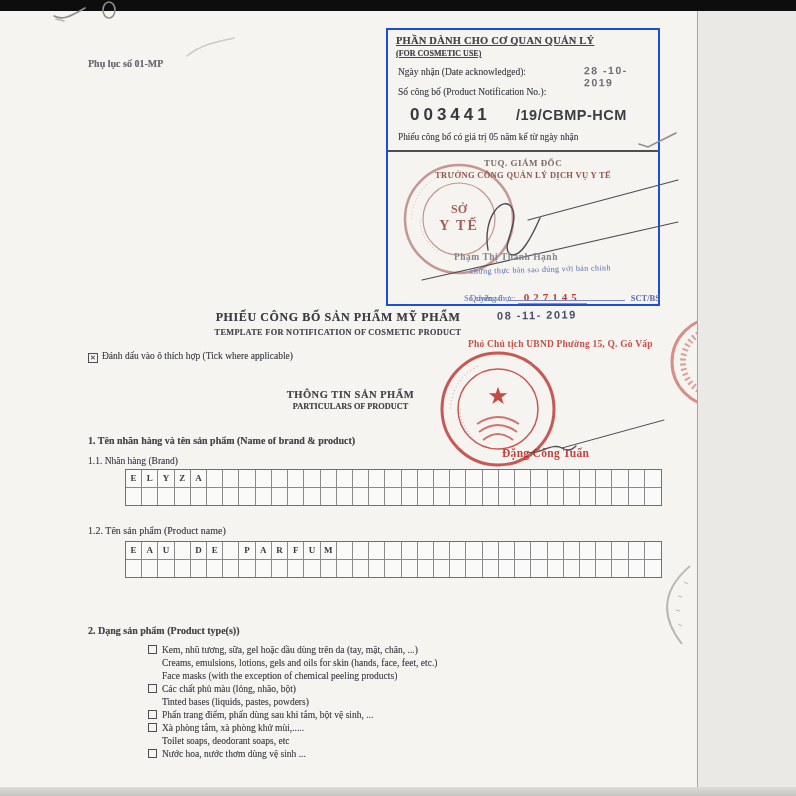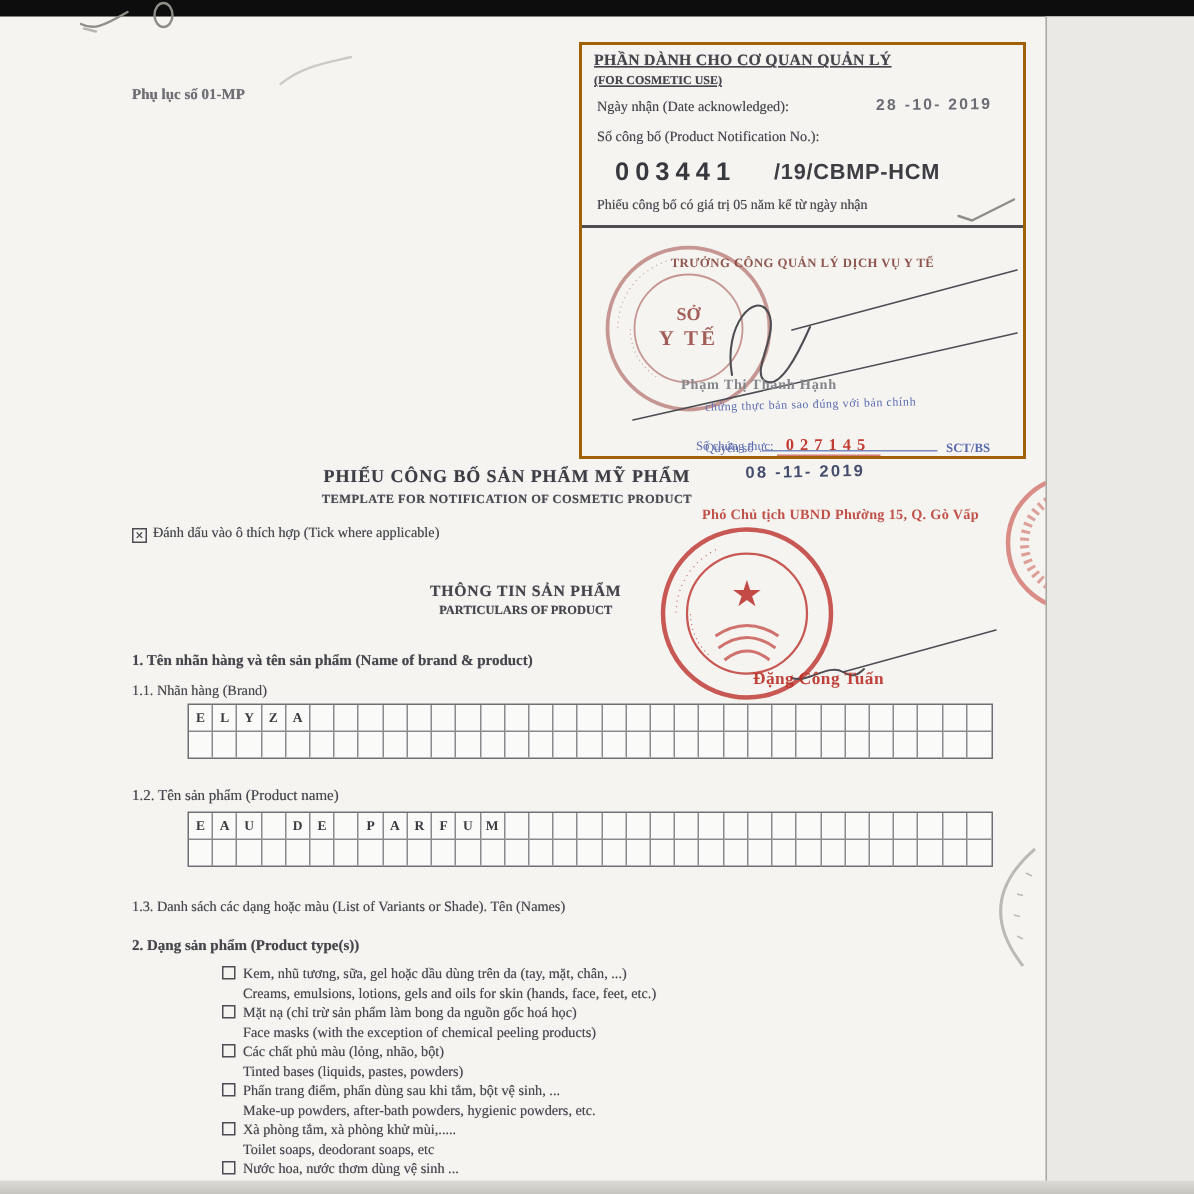--- a/index.html
+++ b/index.html
@@ -7,21 +7,21 @@
         font-family:"Liberation Serif","DejaVu Serif",serif;color:#44444a;}
   .abs{position:absolute;}
   .ink{color:#45454b;text-shadow:0 0 .5px rgba(70,70,80,.55);}
   .bold{font-weight:bold;}
   .ctr{text-align:center;}
   
   .topbar{left:0;top:0;width:796px;height:11px;background:#0d0d0d;}
   .rightmargin{left:697px;top:11px;width:99px;height:785px;background:#ebe9e5;border-left:1px solid #a8a6a1;}
   .bottomstrip{left:0;top:787px;width:796px;height:9px;background:linear-gradient(#dddbd6,#c7c5c0);}
   
-  .obox{left:386px;top:28px;width:298px;height:278px;border:2px solid #a16207;box-sizing:border-box;}
+  .obox{left:386px;top:28px;width:274px;height:278px;border:2px solid #1d4ed8;box-sizing:border-box;}
   .obox-top{position:absolute;left:0;top:0;width:100%;height:122px;border-bottom:2px solid #4e4e52;box-sizing:border-box;}
   .obox-title{position:absolute;left:8px;top:5px;font-size:10.5px;font-weight:bold;text-decoration:underline;letter-spacing:.2px;}
   .obox-title-en{position:absolute;left:8px;top:19px;font-size:8px;font-weight:bold;text-decoration:underline;}
   .obox-row1{position:absolute;left:10px;top:37px;font-size:9.5px;}
   .datestamp1{position:absolute;left:196px;top:34px;font-size:10.5px;font-weight:bold;color:#54545e;
               letter-spacing:1.5px;transform:rotate(-.5deg);opacity:.85;font-family:"Liberation Sans",sans-serif;}
   .obox-row2{position:absolute;left:10px;top:57px;font-size:9.5px;}
   .obox-num{position:absolute;left:22px;top:75px;font-size:17px;font-weight:bold;letter-spacing:4px;
             color:#38383f;font-family:"Liberation Sans",sans-serif;}
   .obox-num-suffix{position:absolute;left:128px;top:77px;font-size:14.5px;font-weight:bold;letter-spacing:.5px;
@@ -96,20 +96,21 @@
     <div class="obox-row1 ink">Ngày nhận (Date acknowledged):</div>
     <div class="datestamp1">28 -10- 2019</div>
     <div class="obox-row2 ink">Số công bố (Product Notification No.):</div>
     <div class="obox-num">003441</div>
     <div class="obox-num-suffix">/19/CBMP-HCM</div>
     <div class="obox-validity ink">Phiếu công bố có giá trị 05 năm kể từ ngày nhận</div>
     <svg class="abs" style="left:248px;top:100px;" width="44" height="20">
       <path class="pencil" d="M3,14 L12,17 L40,3"></path>
     </svg>
 
+    <div class="appr-l1">TUQ. GIÁM ĐỐC</div>
     <div class="appr-l2">TRƯỞNG CÔNG QUẢN LÝ DỊCH VỤ Y TẾ</div>
 
     <svg class="abs" style="left:12px;top:130px;" width="118" height="118">
       <g stroke="rgba(152,58,52,.5)" fill="none">
         <circle cx="59" cy="59" r="54" stroke-width="2.5"></circle>
         <circle cx="59" cy="59" r="36" stroke-width="1.2"></circle>
       </g>
       <defs>
           <path id="syt" d="M 14,59 A 45,45 0 0 1 104,59"></path>
             <path id="sytb" d="M 18,59 A 41,41 0 0 0 100,59"></path>
@@ -315,31 +316,28 @@
       <div class="gcell r1"></div>
       <div class="gcell r1"></div>
       <div class="gcell r1"></div>
       <div class="gcell r1"></div>
       <div class="gcell r1"></div>
       <div class="gcell r1"></div>
       <div class="gcell r1"></div>
       <div class="gcell r1"></div>
     </div>
 
-  <div class="abs s1-var ink">1.3. Danh sách các dạng hoặc màu (List of Variants or Shade). Tên (Names)</div>
 
   <div class="abs s2-head ink">2. Dạng sản phẩm (Product type(s))</div>
   <div class="abs ptlist ink">
       <div><span class="cb"></span>Kem, nhũ tương, sữa, gel hoặc dầu dùng trên da (tay, mặt, chân, ...)</div>
       <div class="pt-en">Creams, emulsions, lotions, gels and oils for skin (hands, face, feet, etc.)</div>
-      <div><span class="cb"></span>Mặt nạ (chỉ trừ sản phẩm làm bong da nguồn gốc hoá học)</div>
       <div class="pt-en">Face masks (with the exception of chemical peeling products)</div>
       <div><span class="cb"></span>Các chất phủ màu (lỏng, nhão, bột)</div>
       <div class="pt-en">Tinted bases (liquids, pastes, powders)</div>
       <div><span class="cb"></span>Phấn trang điểm, phấn dùng sau khi tắm, bột vệ sinh, ...</div>
-      <div class="pt-en">Make-up powders, after-bath powders, hygienic powders, etc.</div>
       <div><span class="cb"></span>Xà phòng tắm, xà phòng khử mùi,.....</div>
       <div class="pt-en">Toilet soaps, deodorant soaps, etc</div>
       <div><span class="cb"></span>Nước hoa, nước thơm dùng vệ sinh ...</div>
     </div>
 
   <div class="abs bottomstrip"></div>
 </div>
 
 </body></html>

